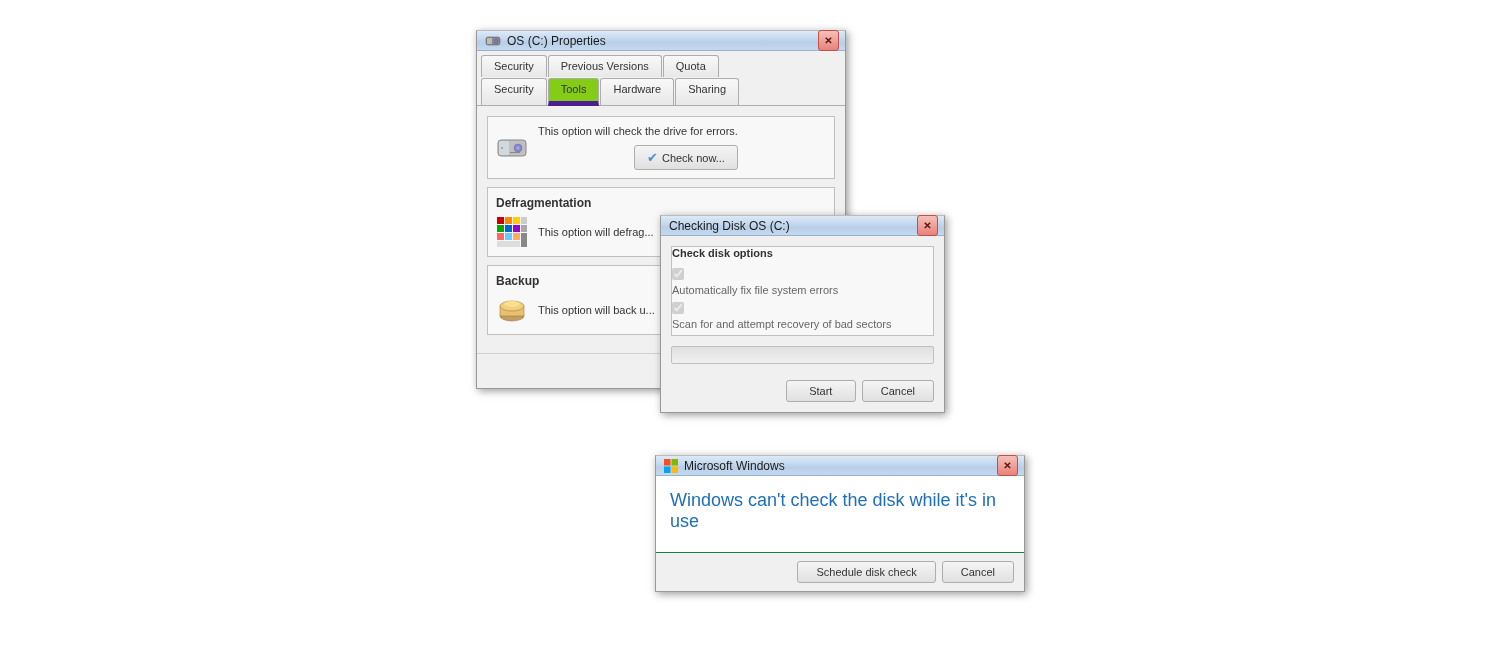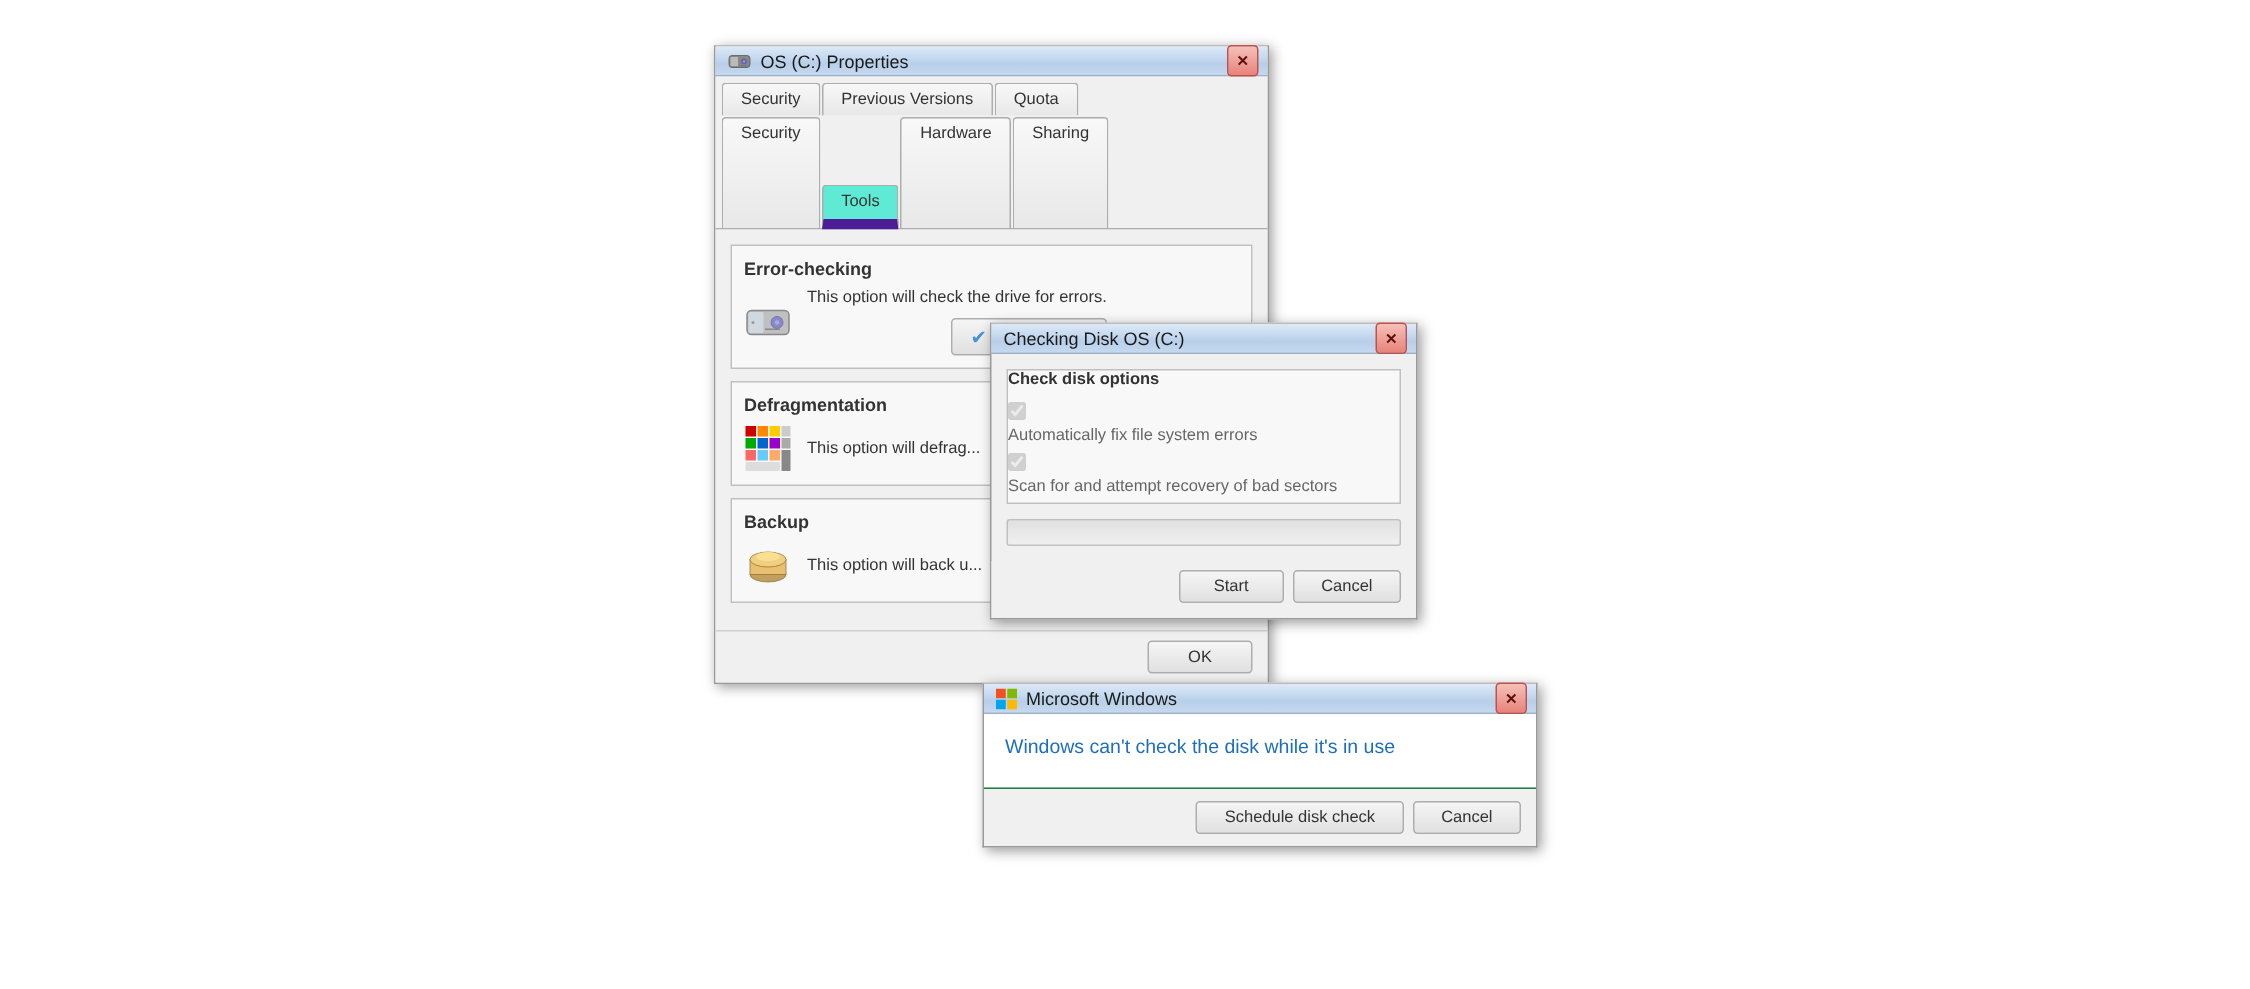--- a/index.html
+++ b/index.html
@@ -86,27 +86,26 @@
       border: 1px solid #adadad;
       border-bottom: none;
       cursor: pointer;
       font-size: 11px;
       color: #333;
       border-radius: 3px 3px 0 0;
       position: relative;
     }
 
     .tab.active {
-      background: #5eead4;
-      border-bottom: 7px solid #4c1d95;
+      background: #84cc16;
+      border-bottom: 5px solid #4c1d95;
       font-weight: normal;
       z-index: 2;
       margin-bottom: -1px;
       padding-bottom: 6px;
-      margin-top: 45px;
     }
 
     .tab-row-1 {
       margin-bottom: 1px;
     }
 
     .dialog-content {
       padding: 10px;
       background: #f0f0f0;
     }
@@ -241,21 +240,21 @@
       width: 370px;
     }
 
     .ms-windows-content {
       padding: 14px 14px 10px 14px;
       background: white;
       margin: 0;
     }
 
     .ms-windows-title-text {
-      font-size: 13px;
+      font-size: 18px;
       color: #1e6fba;
       font-weight: normal;
       margin-bottom: 10px;
     }
 
     .ms-windows-body {
       font-size: 11px;
       color: #333;
       line-height: 1.5;
       margin-bottom: 10px;
@@ -312,21 +311,20 @@
       <div class="tab">Security</div>
       <div class="tab active">Tools</div>
       <div class="tab">Hardware</div>
       <div class="tab">Sharing</div>
     </div>
   </div>
 
   <div class="dialog-content">
 
     <div class="section">
-      <div class="section-title">Error-checking</div>
       <div class="section-inner">
         <div class="hdd-icon section-icon">
           <svg width="32" height="32" viewBox="0 0 32 32" xmlns="http://www.w3.org/2000/svg">
             <rect x="2" y="8" width="28" height="16" rx="3" fill="#c0c0c0" stroke="#888" stroke-width="1"></rect>
             <rect x="3" y="9" width="10" height="14" rx="1" fill="#d0d8e0"></rect>
             <circle cx="22" cy="16" r="4" fill="#8888cc" stroke="#6666aa" stroke-width="0.5"></circle>
             <circle cx="22" cy="16" r="1.5" fill="#aaaadd"></circle>
             <rect x="14" y="20" width="10" height="1" fill="#888"></rect>
             <circle cx="6" cy="16" r="1" fill="#999"></circle>
           </svg>

